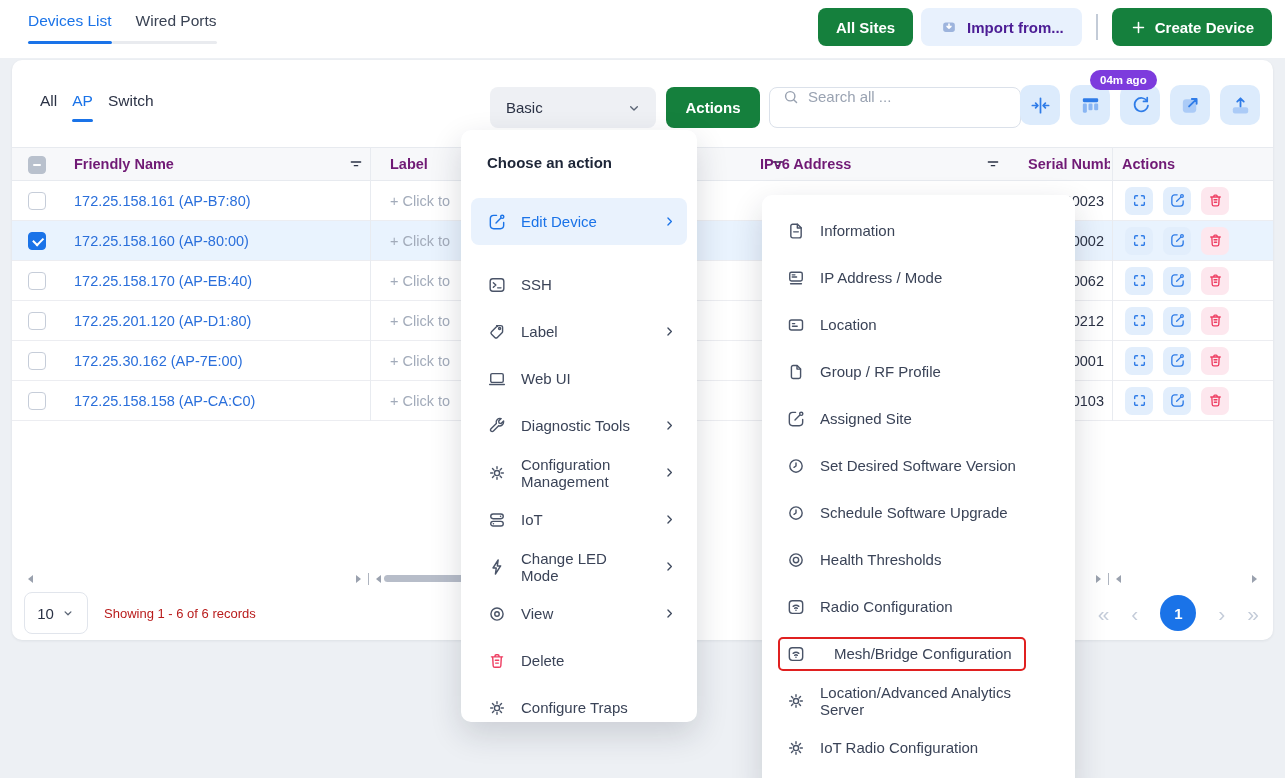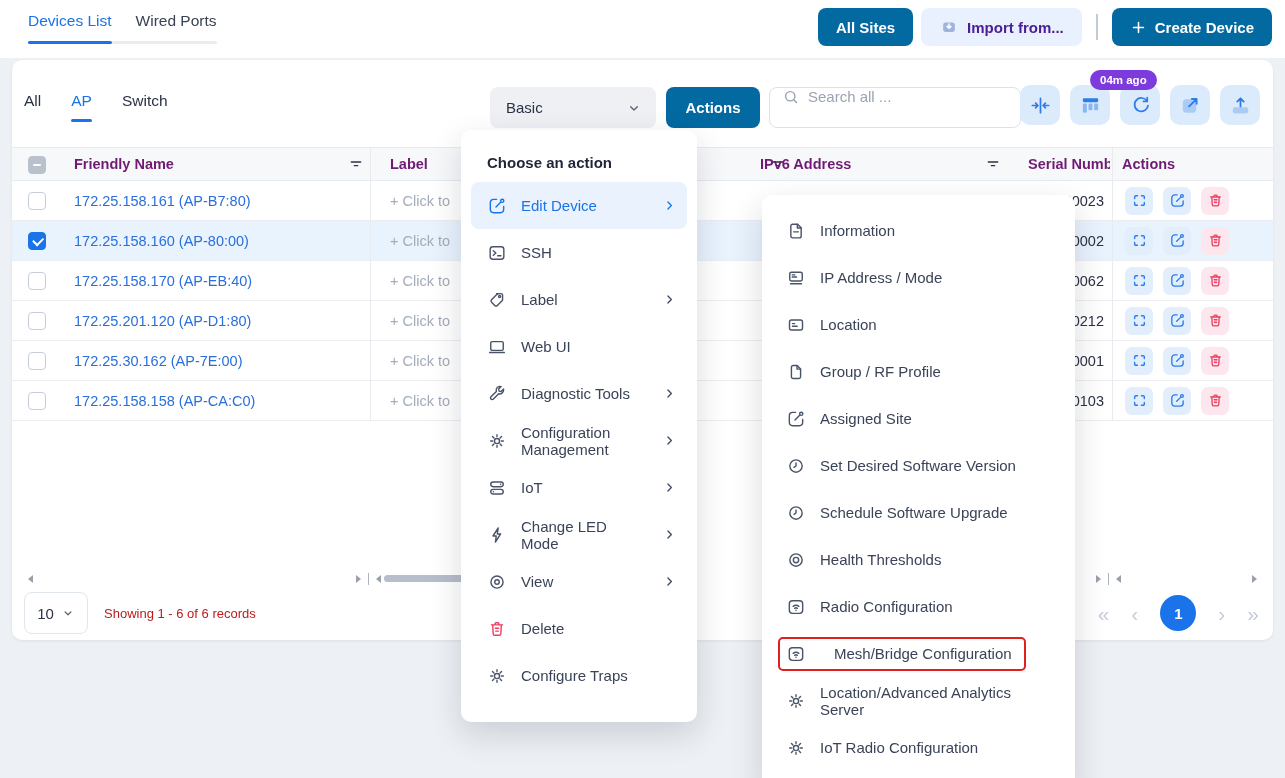--- a/index.html
+++ b/index.html
@@ -9,29 +9,29 @@
   
   .topbar { position:absolute; left:0; top:0; width:1285px; height:58px; background:#ffffff; }
   .page-tabs { position:absolute; left:28px; top:12px; display:flex; }
   .ptab { position:relative; font-size:15.5px; color:#3a4354; padding-bottom:14px; cursor:pointer; }
   .ptab + .ptab { padding-left:24px; }
   .ptab::after { content:""; position:absolute; left:0; right:0; bottom:0; height:3px; background:#e9ebef; border-radius:2px; }
   .ptab.active { color:#1a73e8; }
   .ptab.active::after { background:#1a73e8; }
   .topbar-right { position:absolute; right:13px; top:8px; display:flex; align-items:center; gap:8px; }
   .btn { display:inline-flex; align-items:center; justify-content:center; gap:8px; height:38px; border:none; border-radius:8px; font-family:inherit; font-size:15px; font-weight:700; cursor:pointer; padding:0 18px; }
-  .btn-primary { background:#0369a1; color:#fff; }
+  .btn-primary { background:#15803d; color:#fff; }
   .btn-soft { background:#e8f1fd; color:#4c1d95; }
   .vdivider { width:2px; height:26px; background:#c3cbd7; margin:0 6px; }
 
   
   .card { position:absolute; left:12px; top:60px; width:1261px; height:580px; background:#fff; border-radius:10px; box-shadow:0 1px 3px rgba(16,24,40,.07); }
 
   
-  .filter-tabs { position:absolute; left:12px; top:32px; display:flex; gap:30px; }
+  .filter-tabs { position:absolute; left:28px; top:32px; display:flex; gap:15px; }
   .ftab { position:relative; font-size:15.5px; color:#2b3245; padding-bottom:12px; cursor:pointer; }
   .ftab.active { color:#1a73e8; }
   .ftab.active::after { content:""; position:absolute; left:0; right:0; bottom:0; height:3px; border-radius:2px; background:#1a73e8; }
   .view-select { position:absolute; left:478px; top:27px; width:166px; height:41px; background:#eef0f4; border-radius:8px; display:flex; align-items:center; padding:0 14px 0 16px; font-size:15px; color:#2b3245; cursor:pointer; }
   .view-select .spacer { flex:1; }
   .actions-btn { position:absolute; left:654px; top:27px; width:94px; height:41px; }
   .search { position:absolute; left:757px; top:27px; width:252px; height:41px; background:#fff; border:1px solid #dbe1ea; border-radius:8px; display:flex; align-items:flex-start; padding:0 12px; gap:8px; }
   .search input { border:none; outline:none; flex:1; font-family:inherit; font-size:15px; color:#2b3245; background:transparent; }
   .search input::placeholder { color:#9aa3b2; }
   .tool-icons { position:absolute; left:1008px; top:25px; display:flex; gap:10px; }
@@ -78,21 +78,21 @@
   .pg-current { width:36px; height:36px; border-radius:50%; background:#1a73e8; color:#fff; font-size:15px; font-weight:700; display:flex; align-items:center; justify-content:center; cursor:pointer; }
 
   
   .menu { position:absolute; background:#fff; border-radius:10px; box-shadow:0 12px 32px rgba(23,32,52,.16); z-index:10; padding-top:12px; }
   .action-menu { left:461px; top:130px; width:236px; height:592px; }
   .submenu { left:762px; top:195px; width:313px; height:600px; z-index:9; }
   .menu-title { height:40px; display:flex; align-items:center; padding-left:26px; font-size:15px; font-weight:700; color:#1e2638; }
   .mitem { height:47px; display:flex; align-items:center; gap:14px; padding:0 20px 0 26px; font-size:15px; color:#3a4357; cursor:pointer; }
   .mitem .micon { display:flex; color:#4a5468; flex:0 0 auto; }
   .mitem .mchev { margin-left:auto; display:flex; color:#3f4a5e; }
-  .mitem.active { margin:0 10px; padding:0 10px 0 16px; border-radius:8px; background:#e9f2fd; color:#1a73e8; }
+  .mitem.active { margin:16px 10px; padding:0 10px 0 16px; border-radius:8px; background:#e9f2fd; color:#1a73e8; }
   .mitem.active .micon, .mitem.active .mchev { color:#1a73e8; }
   .mitem.danger .micon { color:#ee3d61; }
   .submenu .mitem { padding:0 18px 0 24px; }
   .red-box { display:inline-flex; align-items:center; gap:28px; border:2px solid #e02020; border-radius:5px; padding:5px 12px 5px 6px; margin-left:-8px; }
   .red-box .micon { color:#4a5468; display:flex; }
 
   svg.ic { display:block; }
 </style>
 </head>
 <body>

